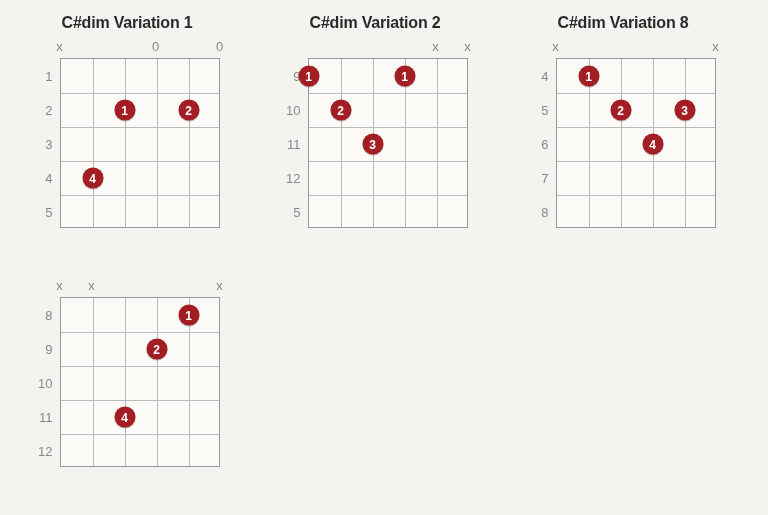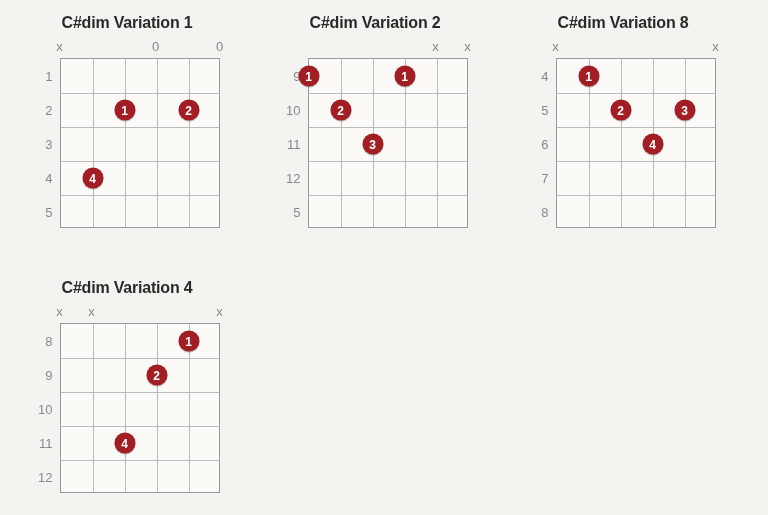--- a/index.html
+++ b/index.html
@@ -205,21 +205,20 @@
             <div class="vline" style="left: 128px;"></div>
             <div class="dot" style="left: 32px; top: 17px;">1</div>
             <div class="dot" style="left: 64px; top: 51px;">2</div>
             <div class="dot" style="left: 96px; top: 85px;">4</div>
             <div class="dot" style="left: 128px; top: 51px;">3</div>
           </div>
         </div>
       </div>
     </div>
     <div class="chord-card">
-      <div class="chord-title">C#dim Variation 4</div>
       <div class="chord-body">
         <div class="fret-labels">
           <div class="fret-label">8</div>
           <div class="fret-label">9</div>
           <div class="fret-label">10</div>
           <div class="fret-label">11</div>
           <div class="fret-label">12</div>
         </div>
         <div class="grid-area">
           <div class="open-row">

